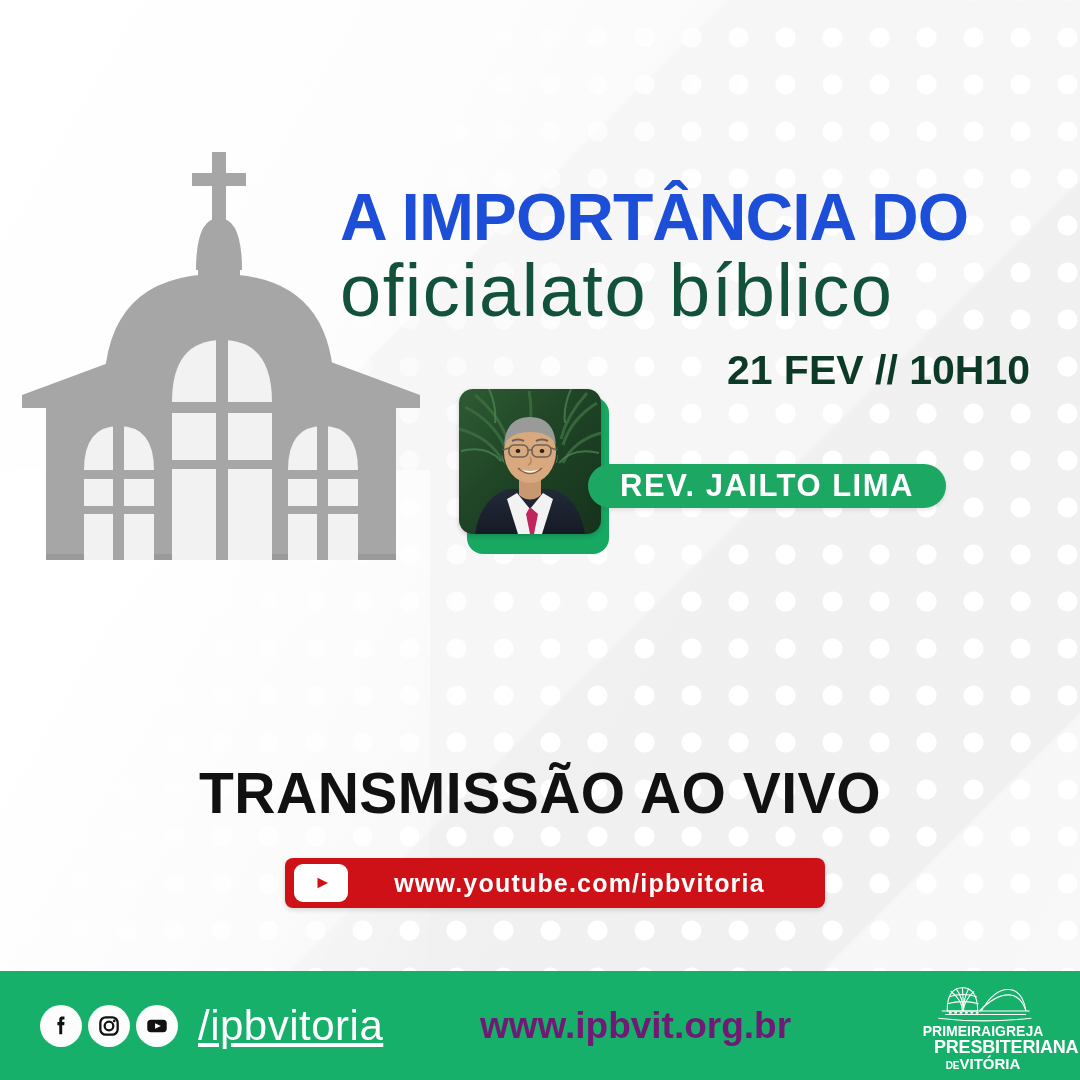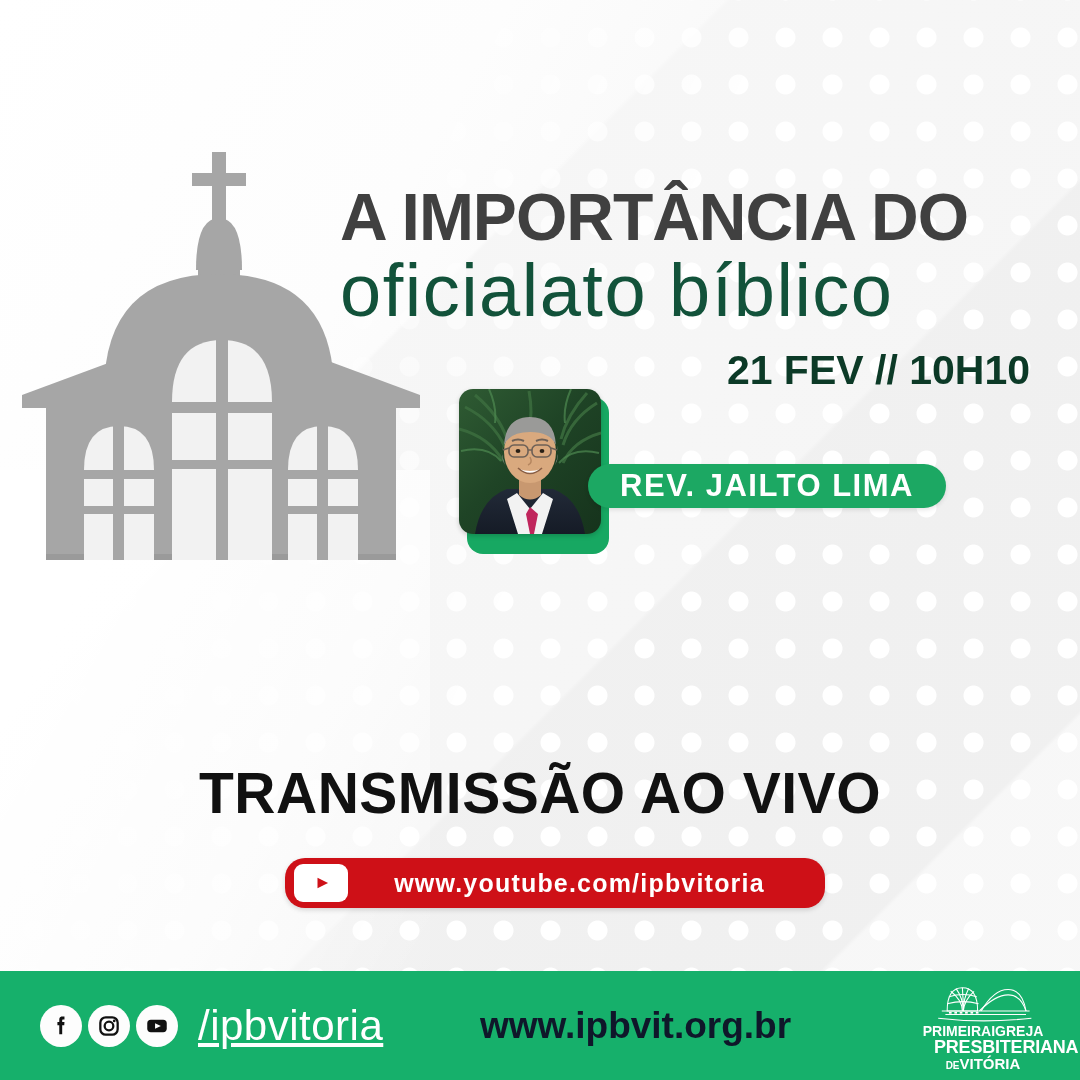--- a/index.html
+++ b/index.html
@@ -73,21 +73,21 @@
     left: 340px;
     top: 186px;
     width: 690px;
     text-align: left;
   }
   .title-1 {
     font-size: 66px;
     font-weight: 800;
     letter-spacing: -1px;
     line-height: 0.96;
-    color: #404040;
+    color: #1d4ed8;
     white-space: nowrap;
     font-stretch: condensed;
   }
   .title-2 {
     font-size: 74px;
     font-weight: 300;
     letter-spacing: 1.5px;
     line-height: 1.02;
     color: #12523A;
     white-space: nowrap;
@@ -165,21 +165,21 @@
   }
 
   
   .yt-bar {
     position: absolute;
     left: 285px;
     top: 858px;
     width: 540px;
     height: 50px;
     background: #CE1017;
-    border-radius: 20px;
+    border-radius: 8px;
     display: flex;
     align-items: center;
     box-shadow: 0 2px 5px rgba(0,0,0,0.15);
     justify-content: center;
   }
   .yt-badge {
     width: 54px;
     height: 38px;
     margin-left: 9px;
     background: #ffffff;
@@ -234,21 +234,21 @@
     letter-spacing: 0.5px;
     margin-left: 14px;
     white-space: nowrap;
     text-decoration: underline;
   }
   .site-url {
     position: absolute;
     left: 480px;
     top: 50%;
     transform: translateY(-50%);
-    color: #0f172a;
+    color: #701a75;
     font-size: 37px;
     font-weight: 800;
     letter-spacing: 0px;
     white-space: nowrap;
   }
   .brand-logo {
     position: absolute;
     right: 22px;
     top: 50%;
     transform: translateY(-50%);

